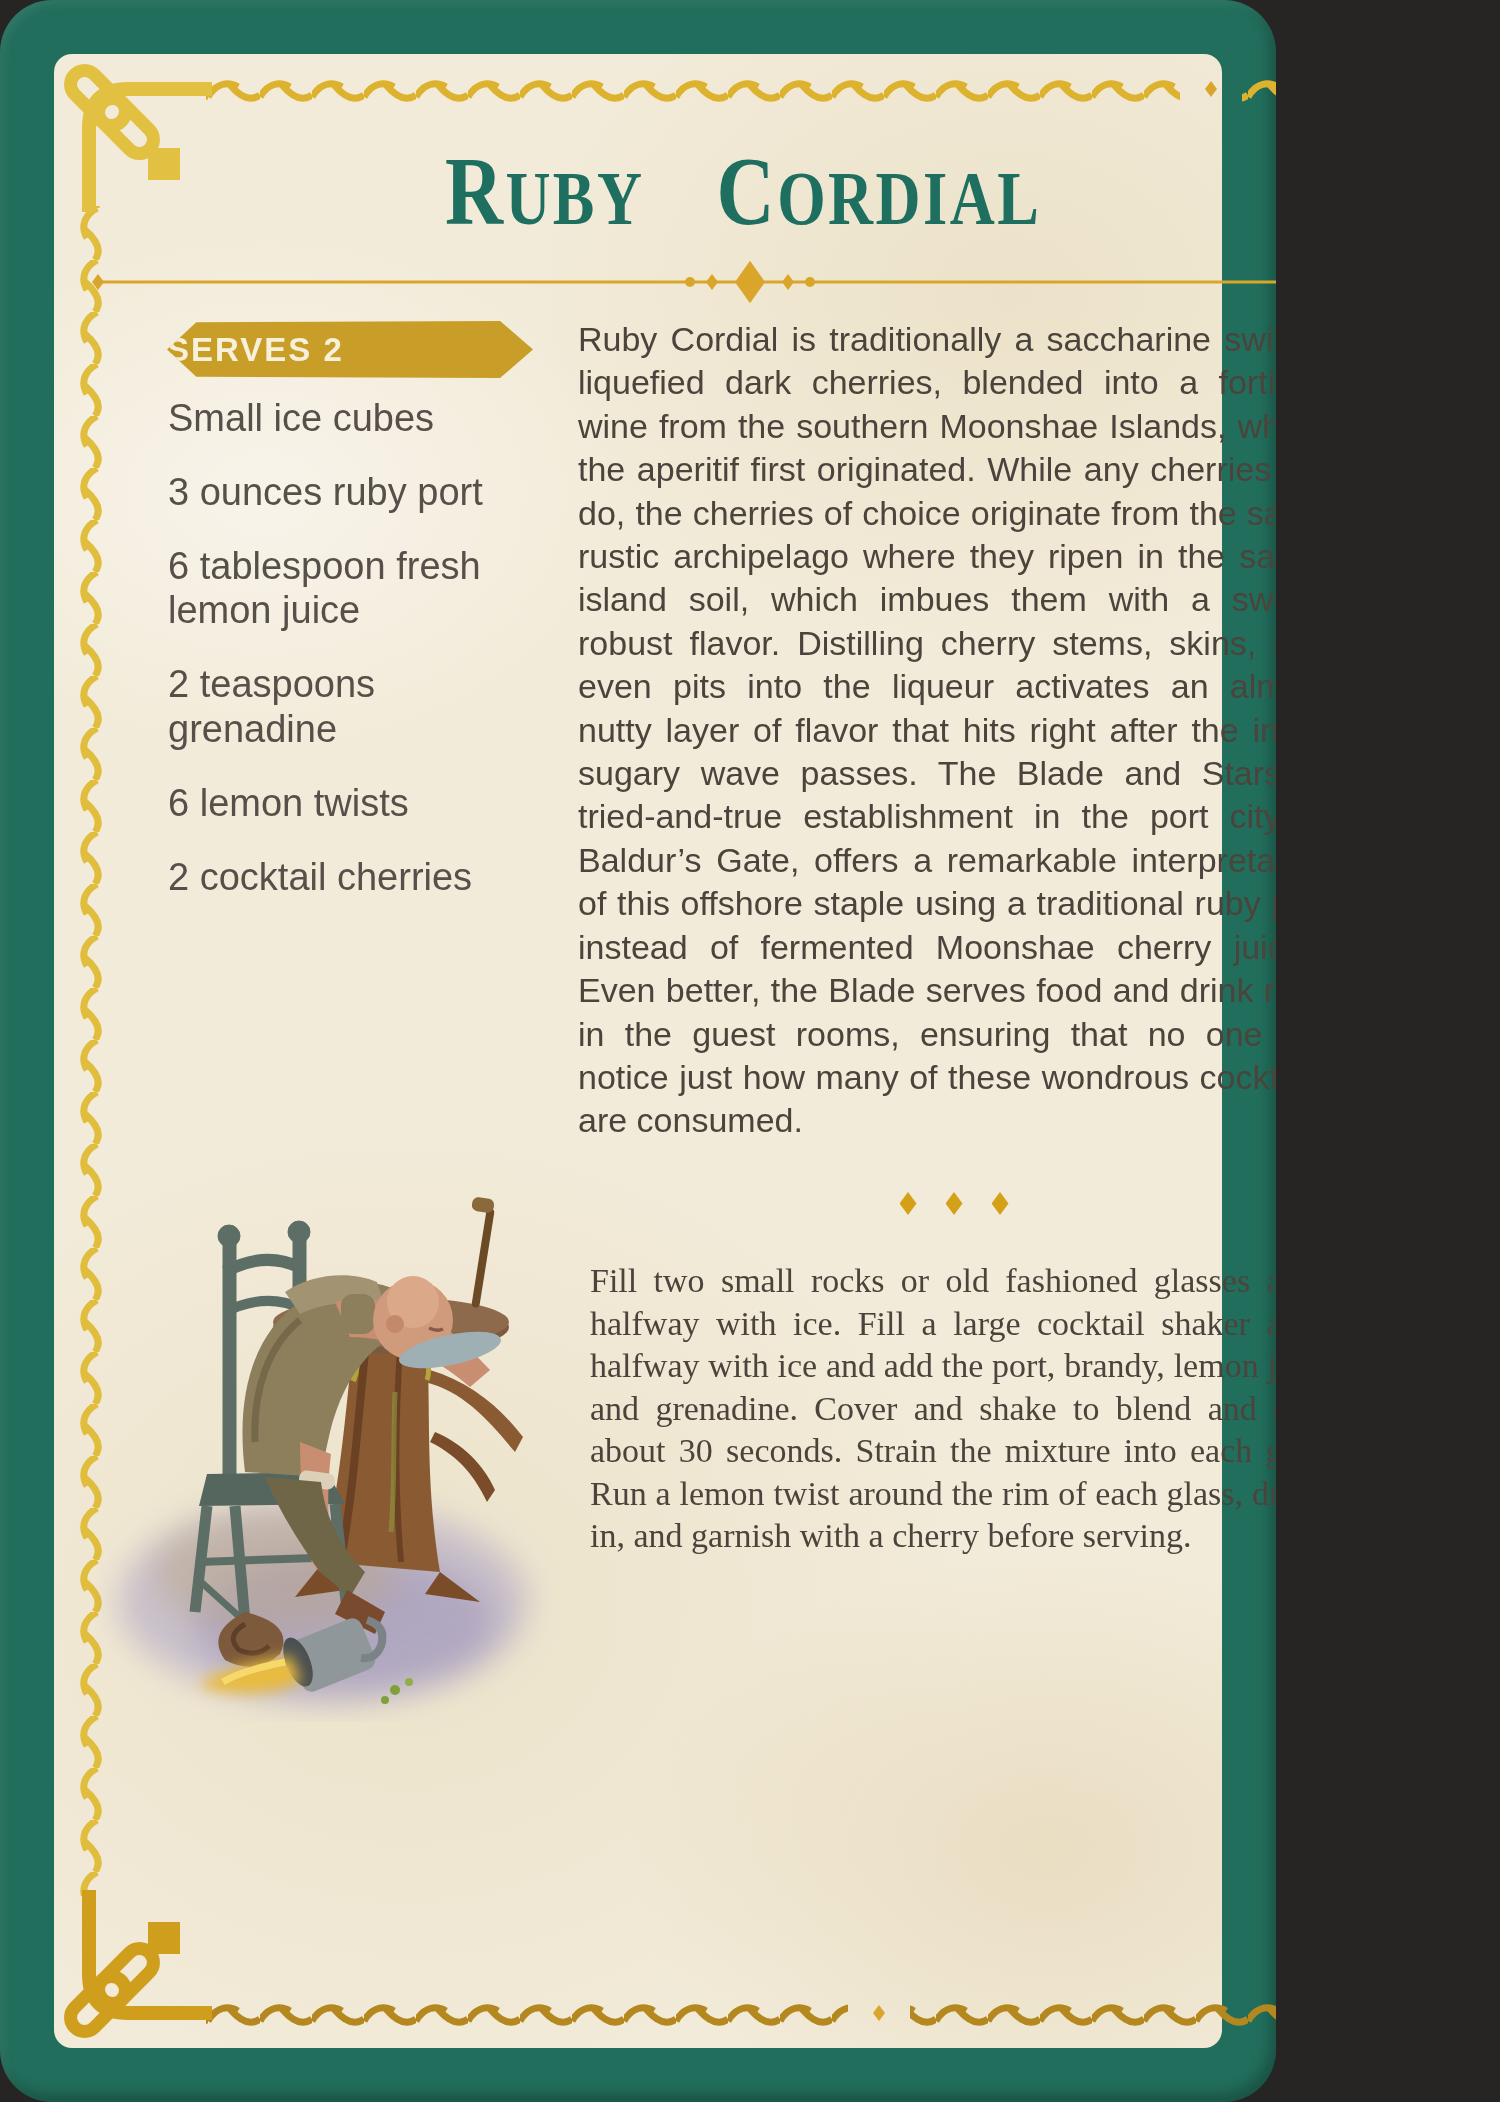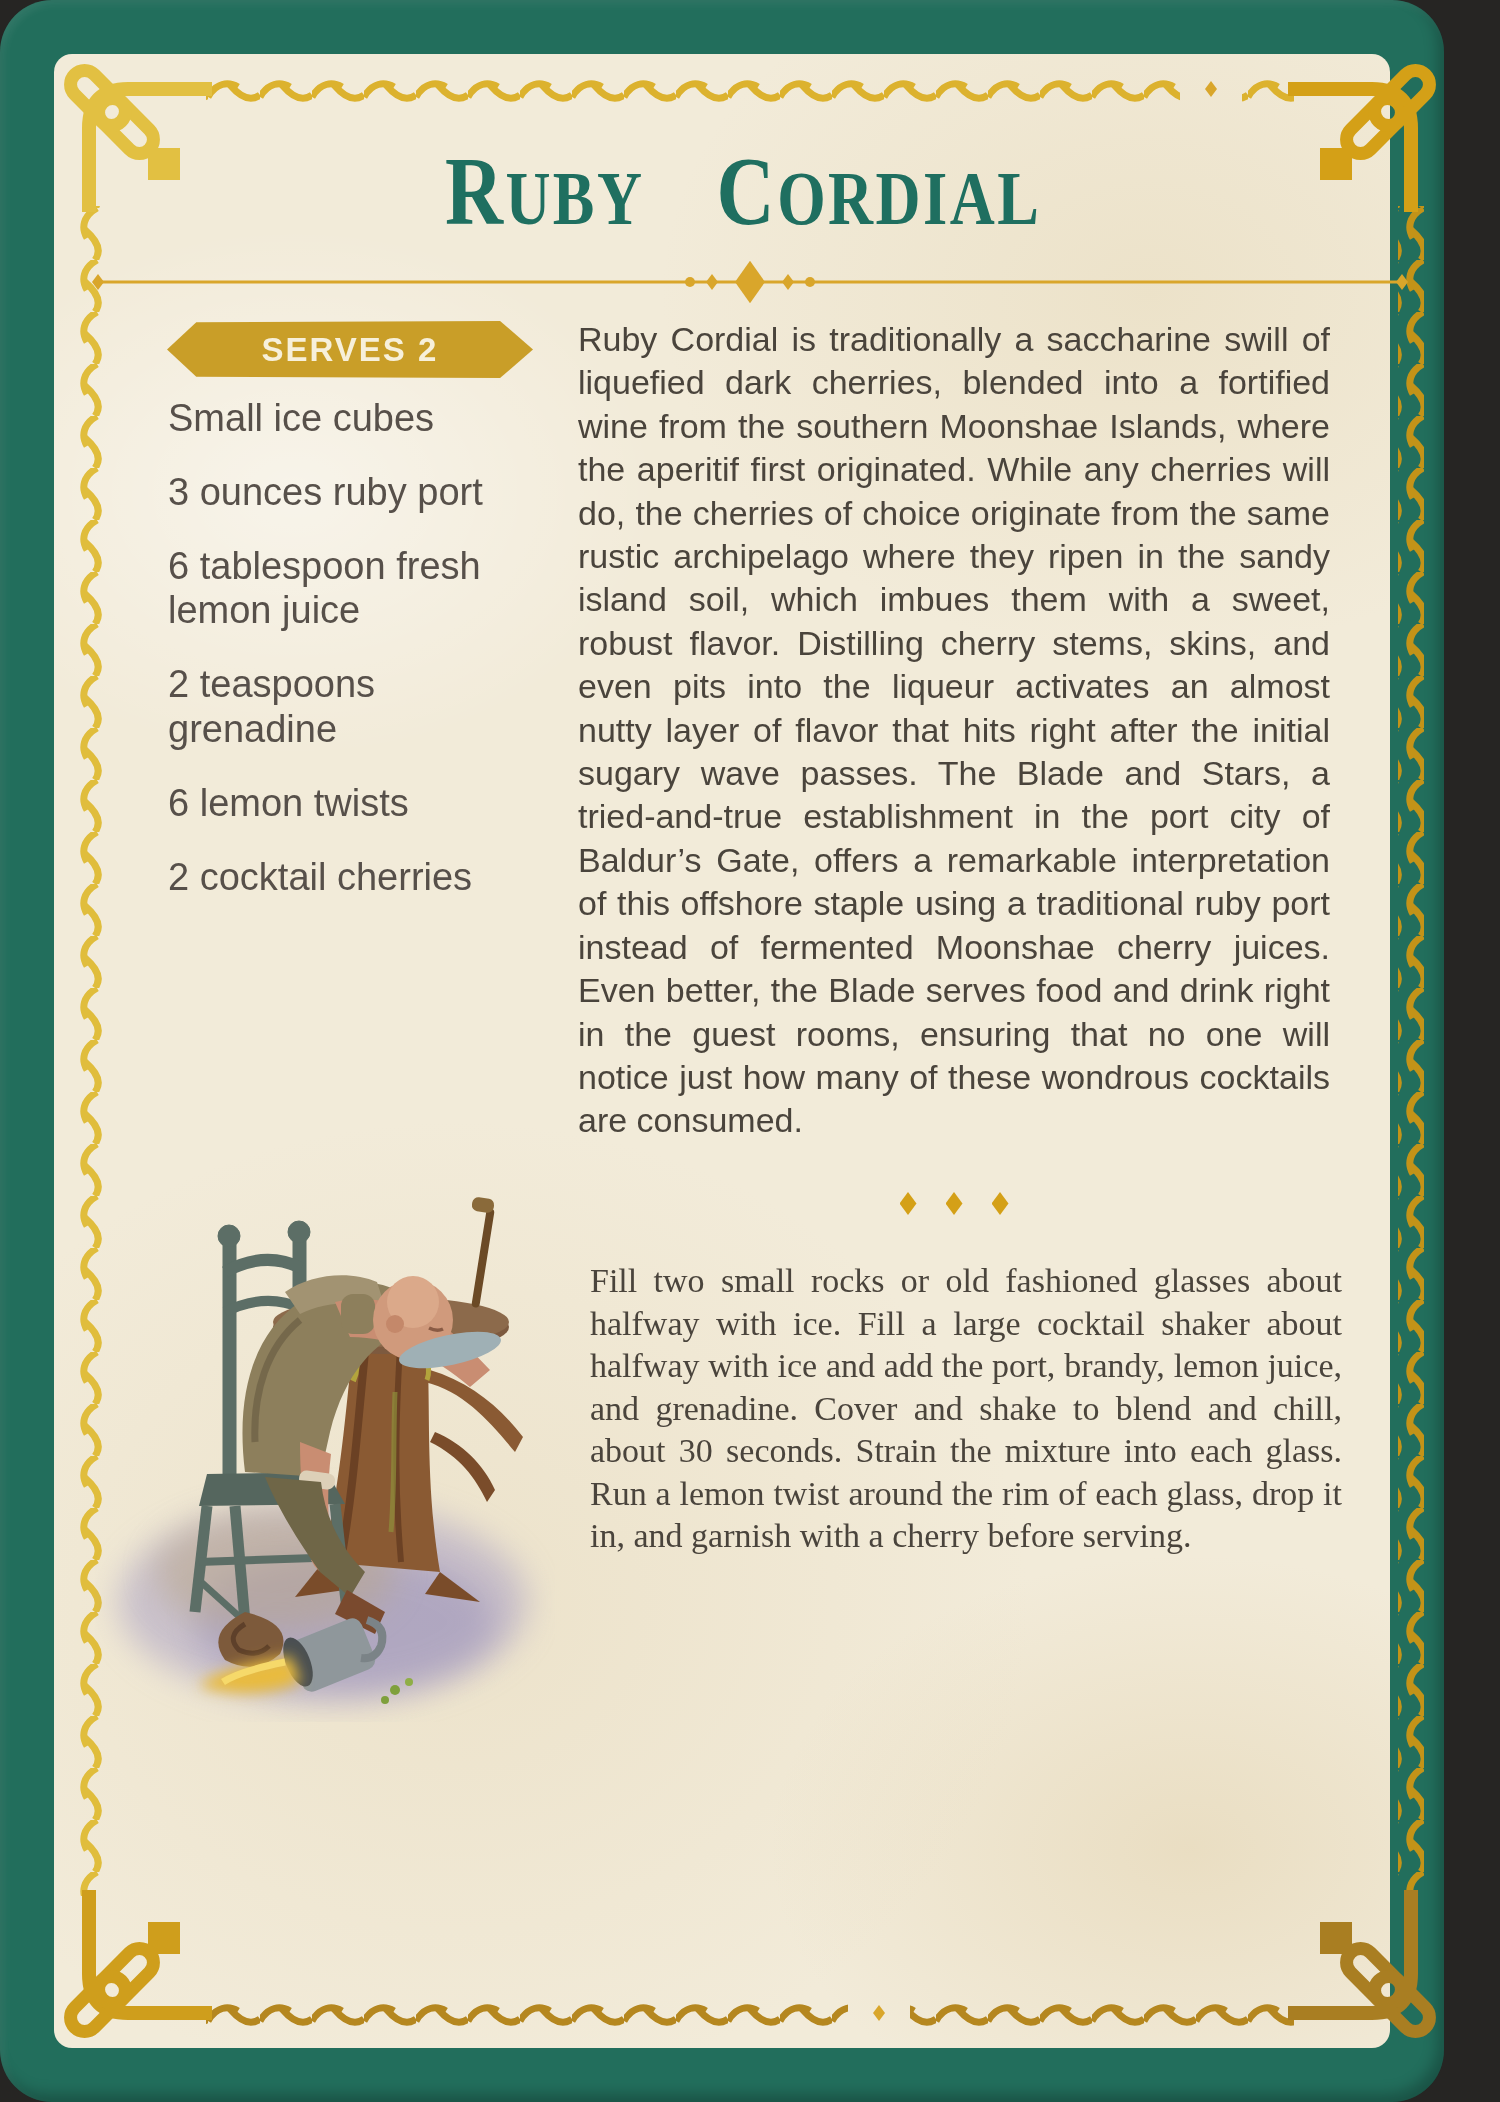--- a/index.html
+++ b/index.html
@@ -1,16 +1,16 @@
 <!DOCTYPE html>
 <html style="--teal: #226e5c; --parchment: #f2ebd9; --title-teal: #1f6f60; --gold: #d4a017; --pale-gold: #e2c042; --bronze: #a97e22; --banner-gold: #c99e28; --banner-text: #f7f0da; --ink: #4a443c; --ink-soft: #57504a; --rule-gold: #d9a62b;"><head>
 <meta charset="utf-8">
 <style>
   html,body{margin:0;padding:0;background:#262523;}
-  .stage{position:relative;width:1444px;height:2102px;background:#262523;overflow:hidden;
+  .stage{position:relative;width:1276px;height:2102px;background:#262523;overflow:hidden;
          font-family:"Liberation Sans",sans-serif;}
   .card{position:absolute;inset:0;background:var(--teal,#226e5c);border-radius:52px;
         box-shadow:inset -6px -8px 14px rgba(0,0,0,.25), inset 4px 4px 8px rgba(255,255,255,.08);}
   .parchment{position:absolute;inset:54px;border-radius:18px;background:var(--parchment,#f2ebd9);
         background-image:
           radial-gradient(520px 380px at 18% 22%, rgba(255,255,255,.45), rgba(255,255,255,0) 70%),
           radial-gradient(700px 520px at 82% 12%, rgba(221,203,160,.28), rgba(221,203,160,0) 70%),
           radial-gradient(800px 680px at 30% 78%, rgba(223,206,168,.30), rgba(223,206,168,0) 72%),
           radial-gradient(600px 420px at 85% 90%, rgba(214,191,142,.30), rgba(214,191,142,0) 70%);}
   .decor{position:absolute;left:0;top:0;width:1500px;height:2102px;pointer-events:none;}
@@ -18,21 +18,21 @@
   .title{position:absolute;left:0;top:142px;width:1500px;text-align:center;
          color:var(--title-teal,#1f6f60);font-family:"Liberation Serif",serif;font-weight:700;}
   .title-word{display:inline-block;font-size:76px;letter-spacing:3px;transform:scaleX(.82);
          text-transform:uppercase;line-height:1;}
   .title-word::first-letter{font-size:98px;}
   .title-word+.title-word{margin-left:10px;}
 
   .banner{position:absolute;left:167px;top:321px;width:366px;height:57px;
           background:var(--banner-gold,#c99e28);
           clip-path:polygon(0% 50%,8% 2%,91% 0%,100% 50%,91% 100%,8% 98%);
-          display:flex;align-items:center;justify-content:center;}
+          display:flex;align-items:center;}
   .banner span{color:var(--banner-text,#f7f0da);font-weight:700;font-size:33px;letter-spacing:2px;}
 
   .ingredients{position:absolute;left:168px;top:396px;width:345px;list-style:none;margin:0;padding:0;
           color:var(--ink-soft,#57504a);font-size:38px;line-height:1.18;}
   .ingredients li{margin:0 0 29px 0;}
 
   .col-right{position:absolute;left:578px;width:752px;color:var(--ink,#4a443c);}
   .description{top:318px;font-size:34px;line-height:43.4px;text-align:justify;margin:0;}
   .instructions{top:1248px;font-family:"Liberation Serif",serif;font-size:34px;line-height:42.5px;
           text-align:justify;margin:12px;}

